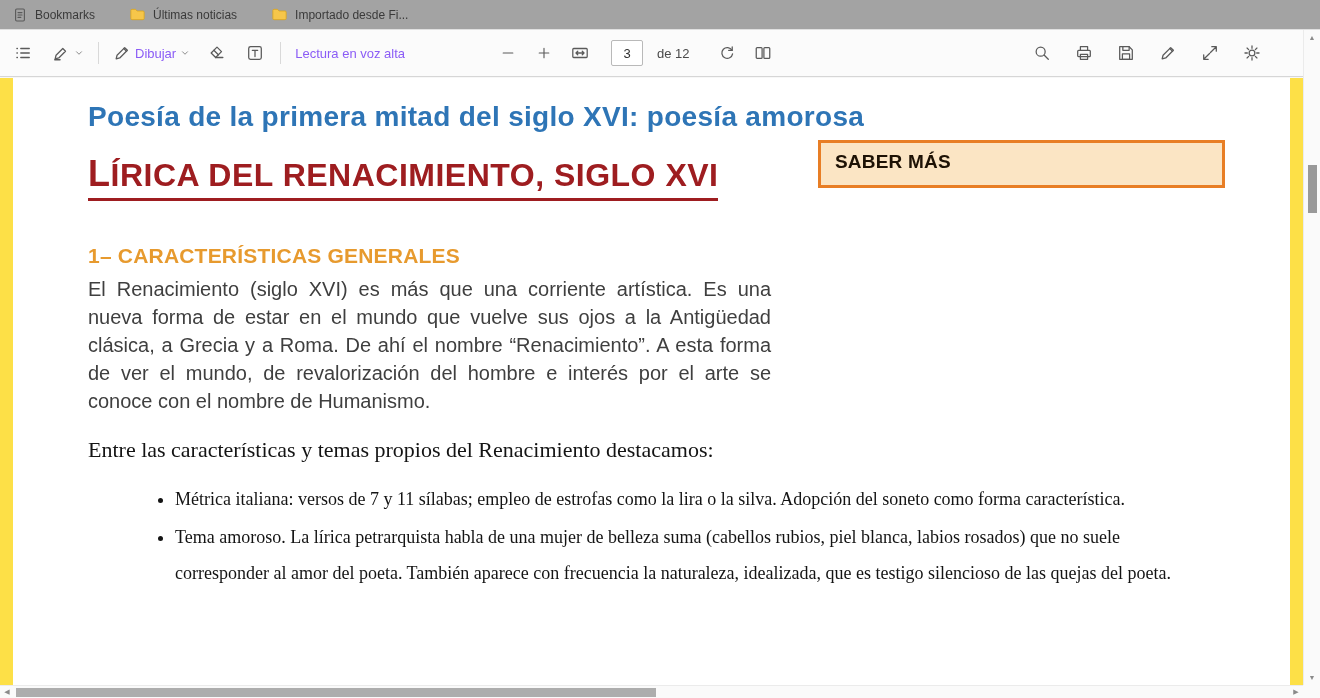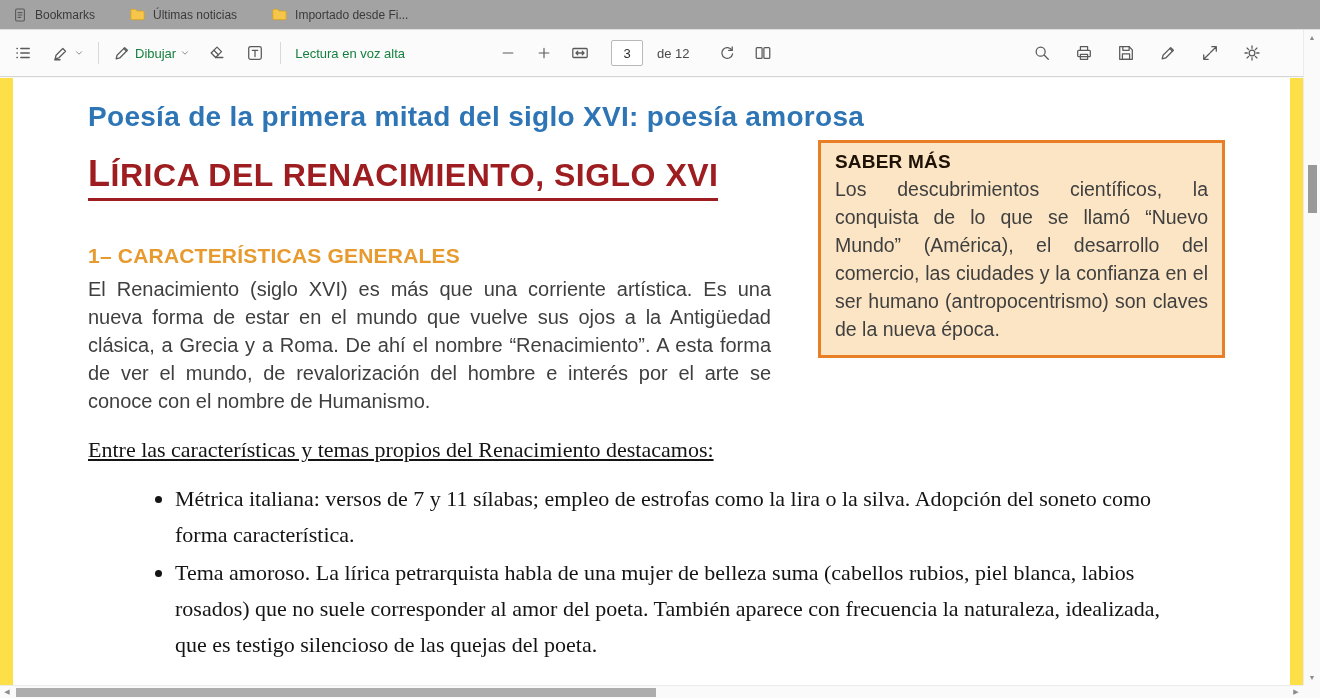--- a/index.html
+++ b/index.html
@@ -13,21 +13,21 @@
   .fav-item { display:flex; align-items:center; gap:7px; height:24px; padding:0 4px; border-radius:4px; cursor:default; }
   .fav-label { font-size:12px; color:#3a3a3a; white-space:nowrap; }
   .fav-ic { display:flex; }
 
   
   .toolbar { position:absolute; top:30px; left:0; right:17px; height:47px; background:#fbfbfb;
              border-bottom:1px solid #d6d6d6; box-shadow:0 1px 2px rgba(0,0,0,.05);
              display:flex; align-items:center; padding:0 10px 0 8px; }
   .tbtn { height:30px; min-width:30px; display:flex; align-items:center; justify-content:center;
           border-radius:4px; gap:4px; padding:0 4px; cursor:default; }
-  .tbtn-label { font-size:13px; color:#15803d; white-space:nowrap; }
+  .tbtn-label { font-size:13px; color:#8b5cf6; white-space:nowrap; }
   .sep { width:1px; height:22px; background:#d9d9d9; margin:0 10px; }
   .ic { display:block; }
   .ic path, .ic rect, .ic circle, .ic line {
     stroke:#5a5a5a; fill:none; stroke-width:1.4; stroke-linecap:round; stroke-linejoin:round; }
   .zoom-block { display:flex; align-items:center; gap:6px; margin-left:84px; }
   .page-input { width:32px; height:26px; border:1px solid #b9b9b9; border-radius:2px; background:#fff;
                 text-align:center; font-size:13px; color:#2f2f2f; font-family:inherit; margin-left:10px; }
   .page-count { font-size:13px; color:#4a4a4a; margin-left:8px; white-space:nowrap; }
   .right-block { margin-left:auto; display:flex; align-items:center; gap:12px; margin-right:26px; }
 
@@ -51,23 +51,23 @@
               text-align:justify; }
 
   .saber-box { position:absolute; left:805px; top:62px; width:407px;
                background:var(--box-bg,#fbe5c4); border:3px solid var(--box-border,#e87e25);
                padding:8px 14px 12px 14px; }
   .saber-title { font-size:19px; font-weight:700; color:#1d1205; letter-spacing:.2px; }
   .saber-text { margin-top:2px; font-size:19.5px; line-height:28px; color:var(--body-text,#3f3f3f);
                 text-align:justify; }
 
   .intro-line { margin-top:20px; font-family:"Liberation Serif","DejaVu Serif",serif;
-                font-size:22px; line-height:30px; color:#141414;text-decoration:underline; }
+                font-size:22px; line-height:30px; color:#141414; }
   .bullets { margin-top:16px; padding-left:87px; padding-right:100px;
-             font-family:"Liberation Serif","DejaVu Serif",serif; font-size:22px; line-height:36px;
+             font-family:"Liberation Serif","DejaVu Serif",serif; font-size:18px; line-height:36px;
              color:#141414; }
   .bullets li { margin-bottom:2px; }
 
   
   .vscroll { position:absolute; top:30px; right:0; bottom:13px; width:17px; background:#fafafa;
              border-left:1px solid #ebebeb; }
   .varrow { height:15px; display:flex; align-items:center; justify-content:center;
             font-size:7px; color:#8a8a8a; }
   .varrow.down { position:absolute; bottom:0; left:0; right:0; }
   .vthumb { position:absolute; left:4px; top:135px; width:9px; height:48px; background:#999; }
@@ -275,21 +275,20 @@
         <h2 class="doc-heading"><span class="big">L</span><span class="rest">ÍRICA DEL RENACIMIENTO, SIGLO XVI</span></h2>
       </div>
 
       <div class="left-col">
         <h3 class="section-heading">1– CARACTERÍSTICAS GENERALES</h3>
         <p class="body-par">El Renacimiento (siglo XVI) es más que una corriente artística. Es una nueva forma de estar en el mundo que vuelve sus ojos a la Antigüedad clásica, a Grecia y a Roma. De ahí el nombre “Renacimiento”. A esta forma de ver el mundo, de revalorización del hombre e interés por el arte se conoce con el nombre de Humanismo.</p>
       </div>
 
       <aside class="saber-box">
         <div class="saber-title">SABER MÁS</div>
-        <p class="saber-text">Los descubrimientos científicos, la conquista de lo que se llamó “Nuevo Mundo” (América), el desarrollo del comercio, las ciudades y la confianza en el ser humano (antropocentrismo) son claves de la nueva época.</p>
       </aside>
 
       <p class="intro-line">Entre las características y temas propios del Renacimiento destacamos:</p>
       <ul class="bullets">
           <li>Métrica italiana: versos de 7 y 11 sílabas; empleo de estrofas como la lira o la silva. Adopción del soneto como forma característica.</li>
           <li>Tema amoroso. La lírica petrarquista habla de una mujer de belleza suma (cabellos rubios, piel blanca, labios rosados) que no suele corresponder al amor del poeta. También aparece con frecuencia la naturaleza, idealizada, que es testigo silencioso de las quejas del poeta.</li>
         </ul>
     </div>
   </div>
 

